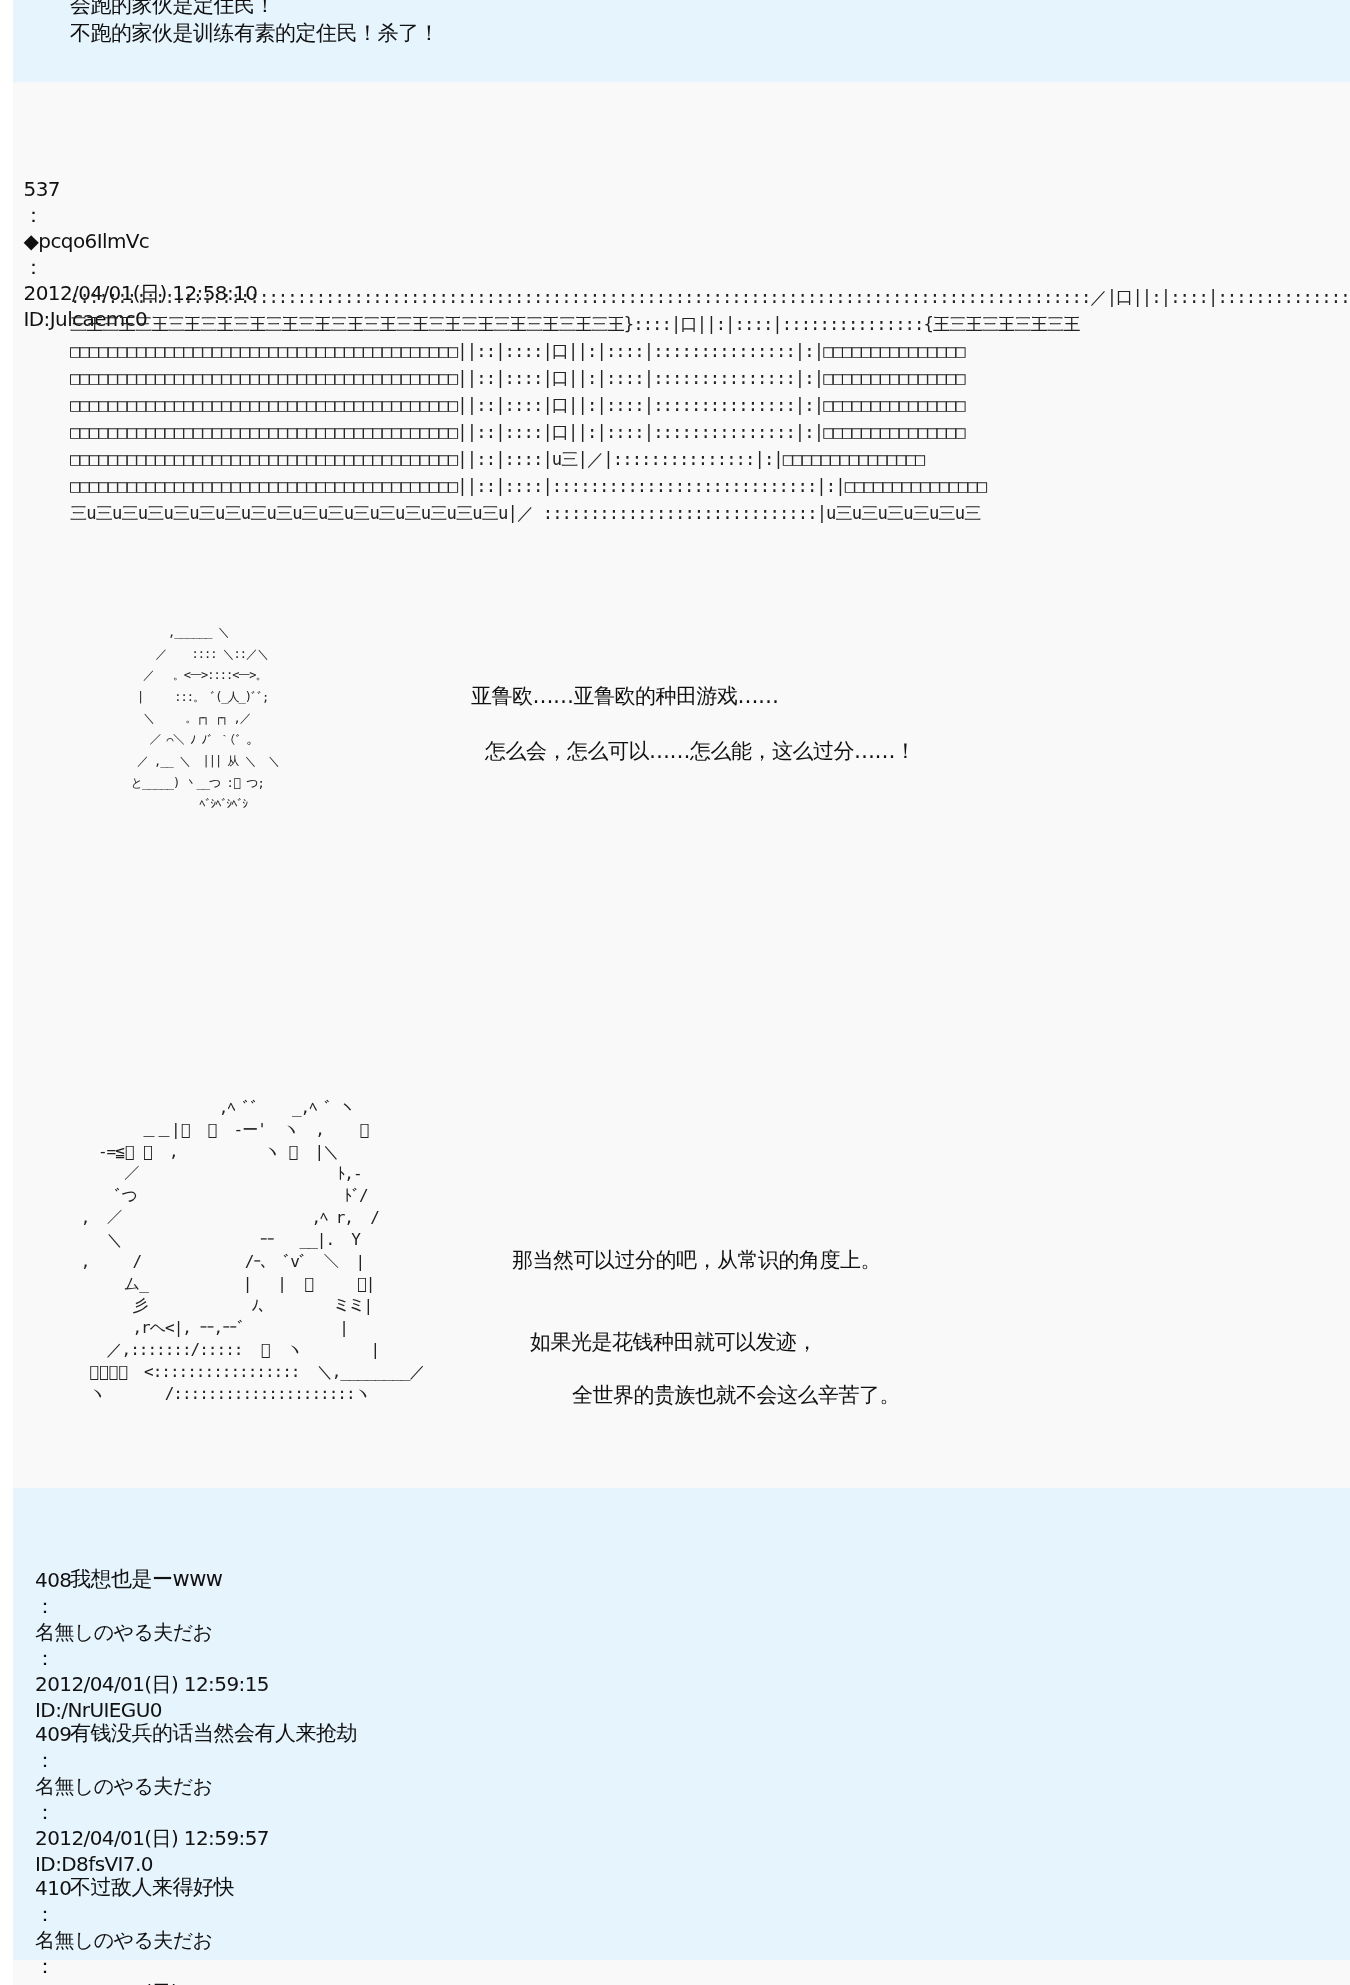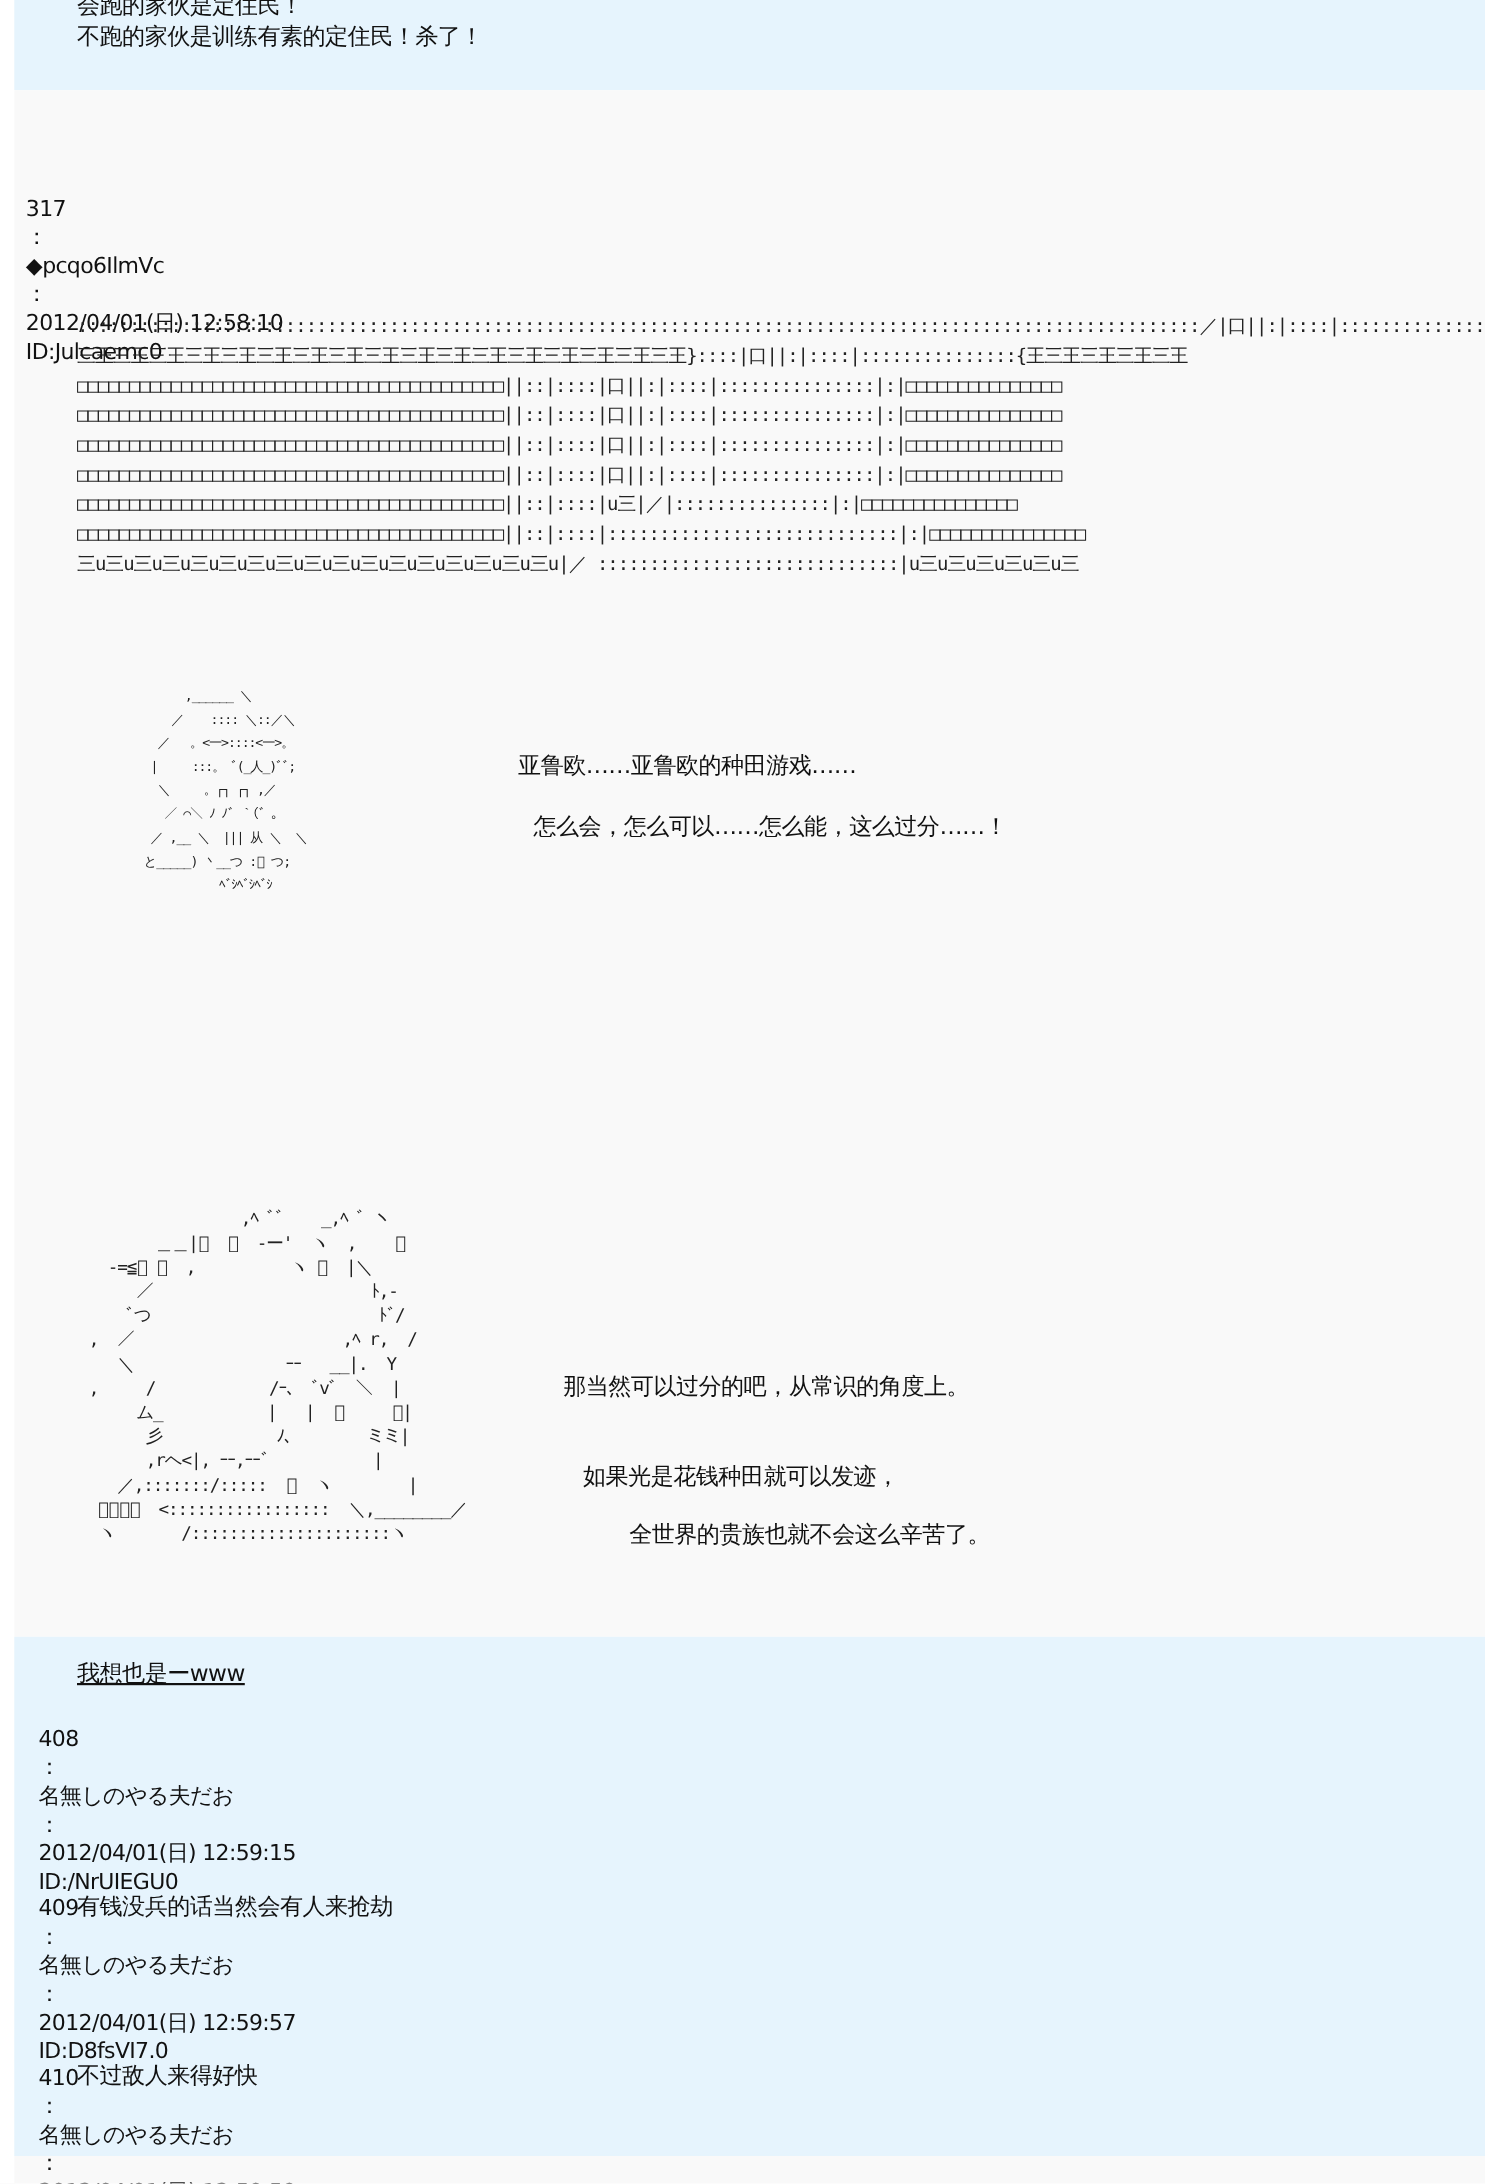--- a/index.html
+++ b/index.html
@@ -30,21 +30,21 @@
 <div class="band band-gray" style="top:82px; height:1406px;"></div>
 <div class="band band-blue" style="top:1488px; height:472px;"></div>
 <div class="band band-gray" style="top:1960px; height:25px;"></div>
 
 <div>
   <div class="abs txt" style="left:70px; top:-8px;">会跑的家伙是定住民！</div>
   <div class="abs txt" style="left:70px; top:20px;">不跑的家伙是训练有素的定住民！杀了！</div>
 </div>
 
 <div class="abs hdr" style="left:12px; top:150px;">
-  <span>317</span>
+  <span>537</span>
   <span>：</span>
   <span>◆</span><span>pcqo6IlmVc</span>
   <span>：</span>
   <span>2012/04/01(日) 12:58:10</span>
   <span>ID:Julcaemc0</span>
 </div>
 
 <div class="abs aa aa1" style="left:70px; top:284px;">::::::::::::::::::::::::::::::::::::::::::::::::::::::::::::::::::::::::::::::::::::::::::::::::::::::::::::／|口||:|::::|:::::::::::::::／ ::::::::::::::::::::::::::::::::::
 三王三王三王三王三王三王三王三王三王三王三王三王三王三王三王三王三王}::::|口||:|::::|:::::::::::::::{王三王三王三王三王
 □□□□□□□□□□□□□□□□□□□□□□□□□□□□□□□□□□□□□□□□□||::|::::|口||:|::::|:::::::::::::::|:|□□□□□□□□□□□□□□□
@@ -89,21 +89,21 @@
 
 <div>
   <div class="abs hdr" style="left:12px; top:1541px;">
     <span>408</span>
     <span>：</span>
     <span>名無しのやる夫だお</span>
     <span>：</span>
     <span>2012/04/01(日) 12:59:15</span>
     <span>ID:/NrUIEGU0</span>
   </div>
-  <div class="abs txt" style="left:70px; top:1508px;text-decoration:underline;">我想也是ーwww</div>
+  <div class="abs txt" style="left:70px; top:1566px;">我想也是ーwww</div>
 </div>
 
 <div>
   <div class="abs hdr" style="left:12px; top:1695px;">
     <span>409</span>
     <span>：</span>
     <span>名無しのやる夫だお</span>
     <span>：</span>
     <span>2012/04/01(日) 12:59:57</span>
     <span>ID:D8fsVI7.0</span>

